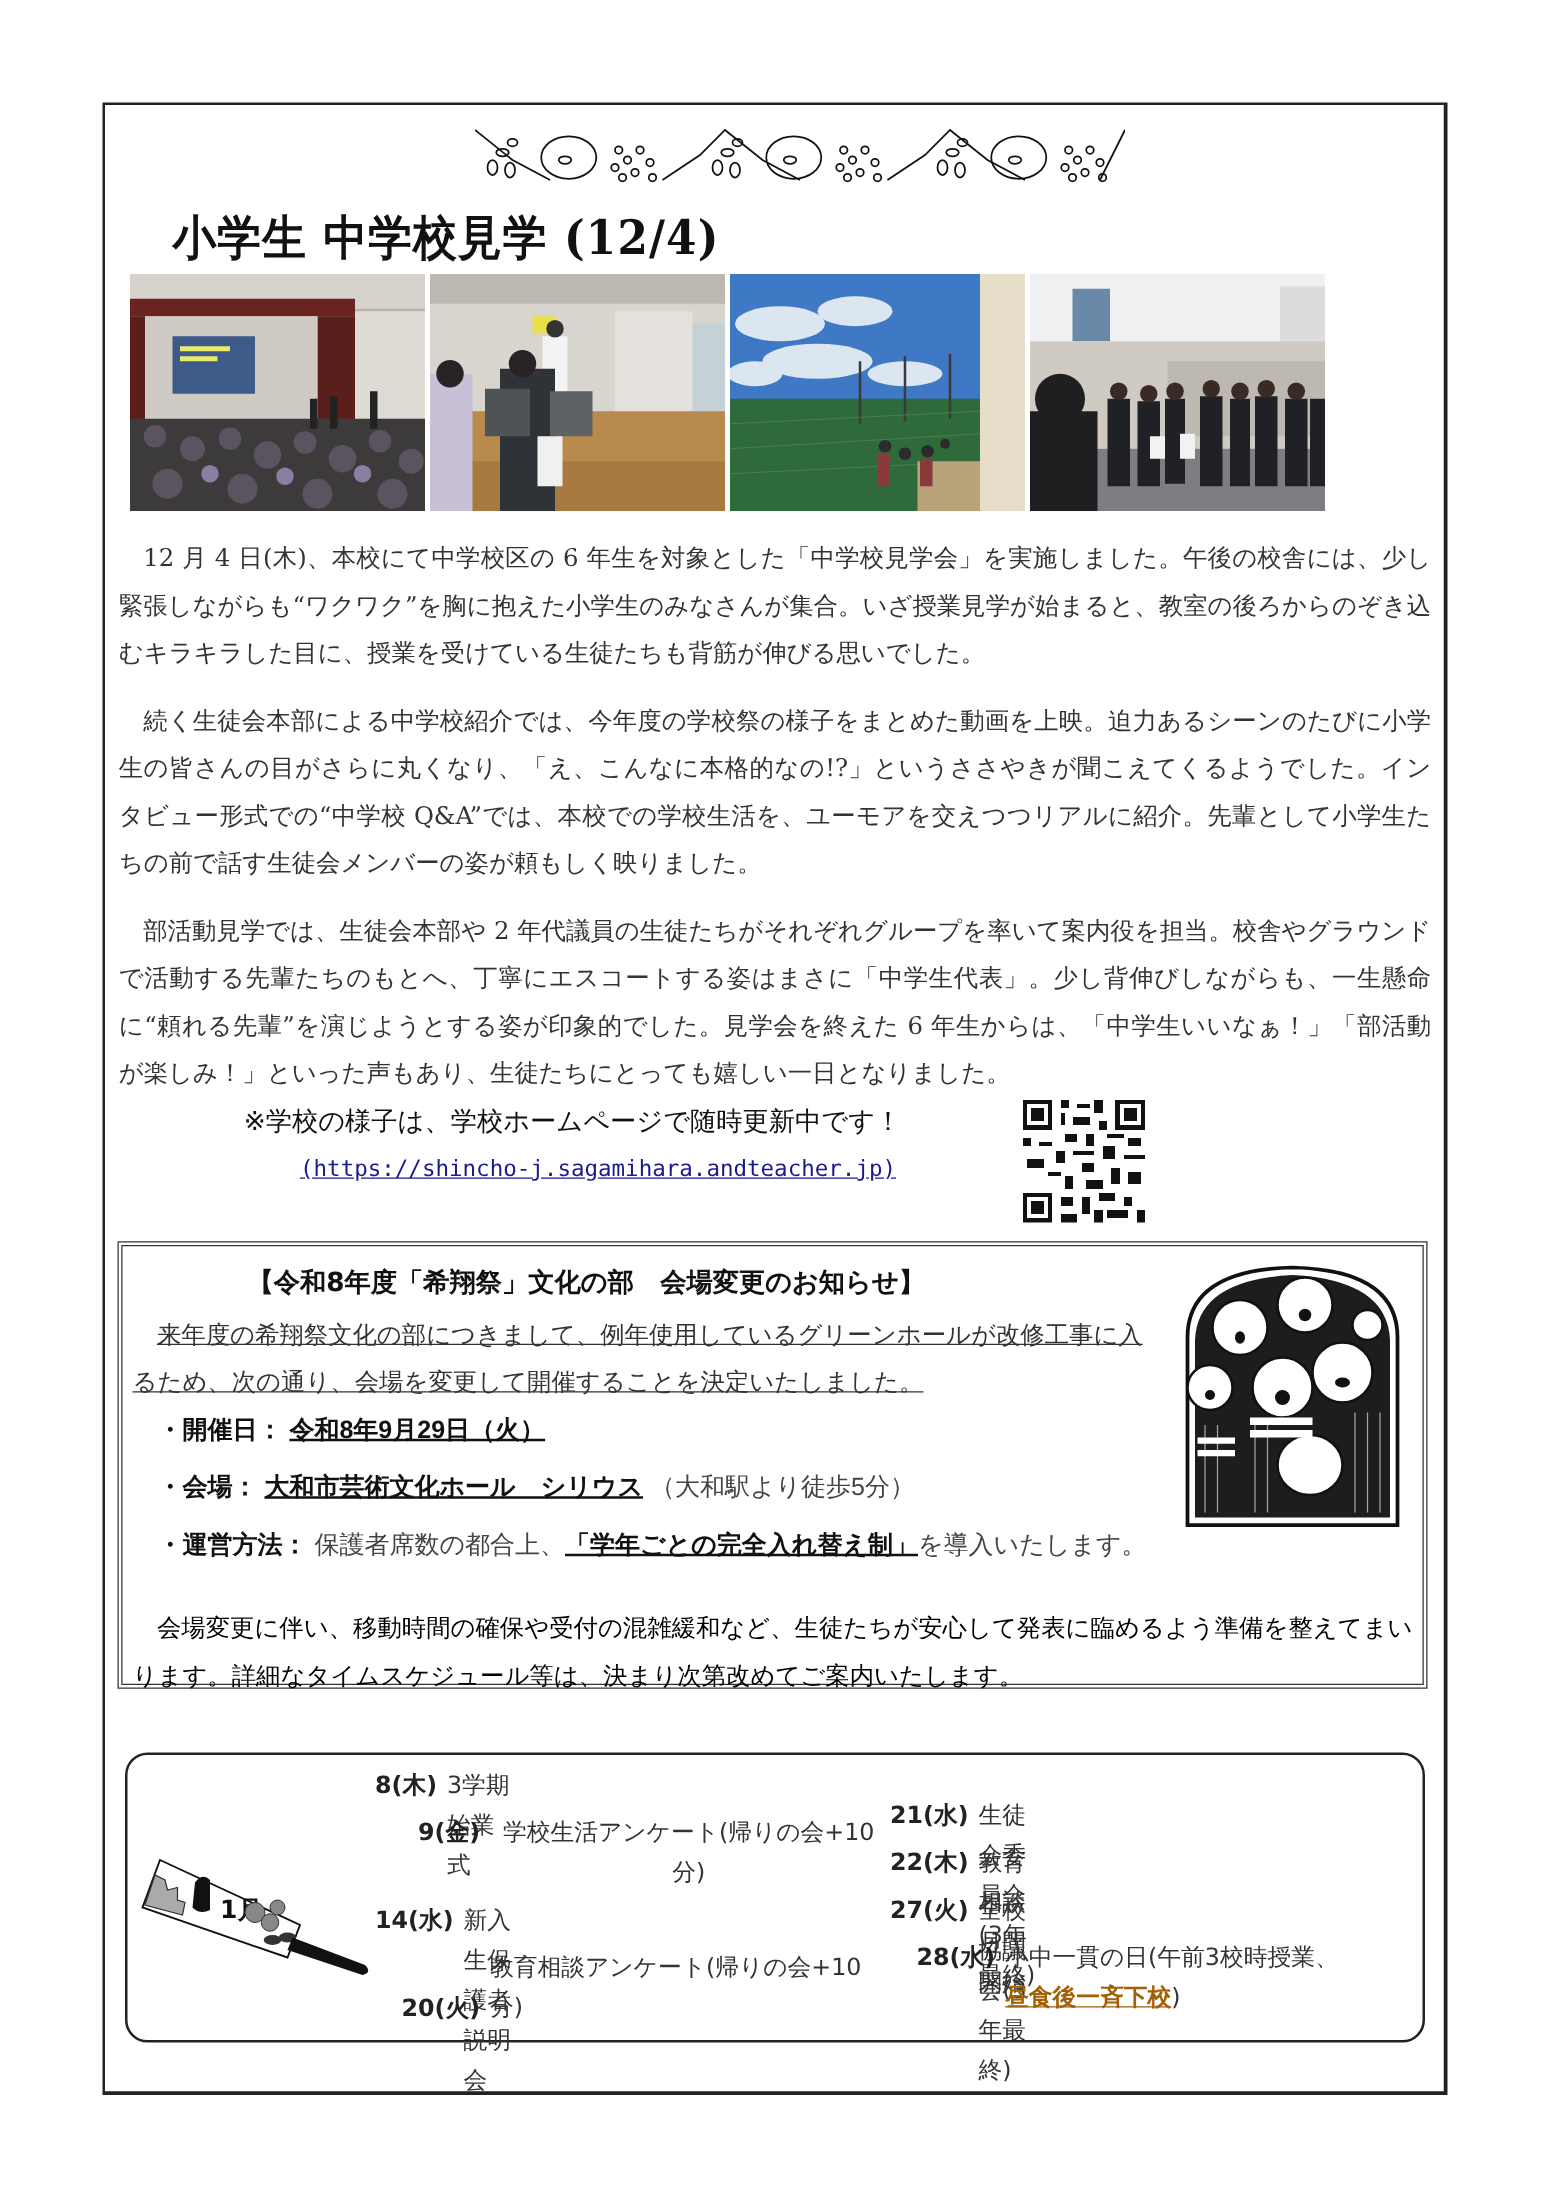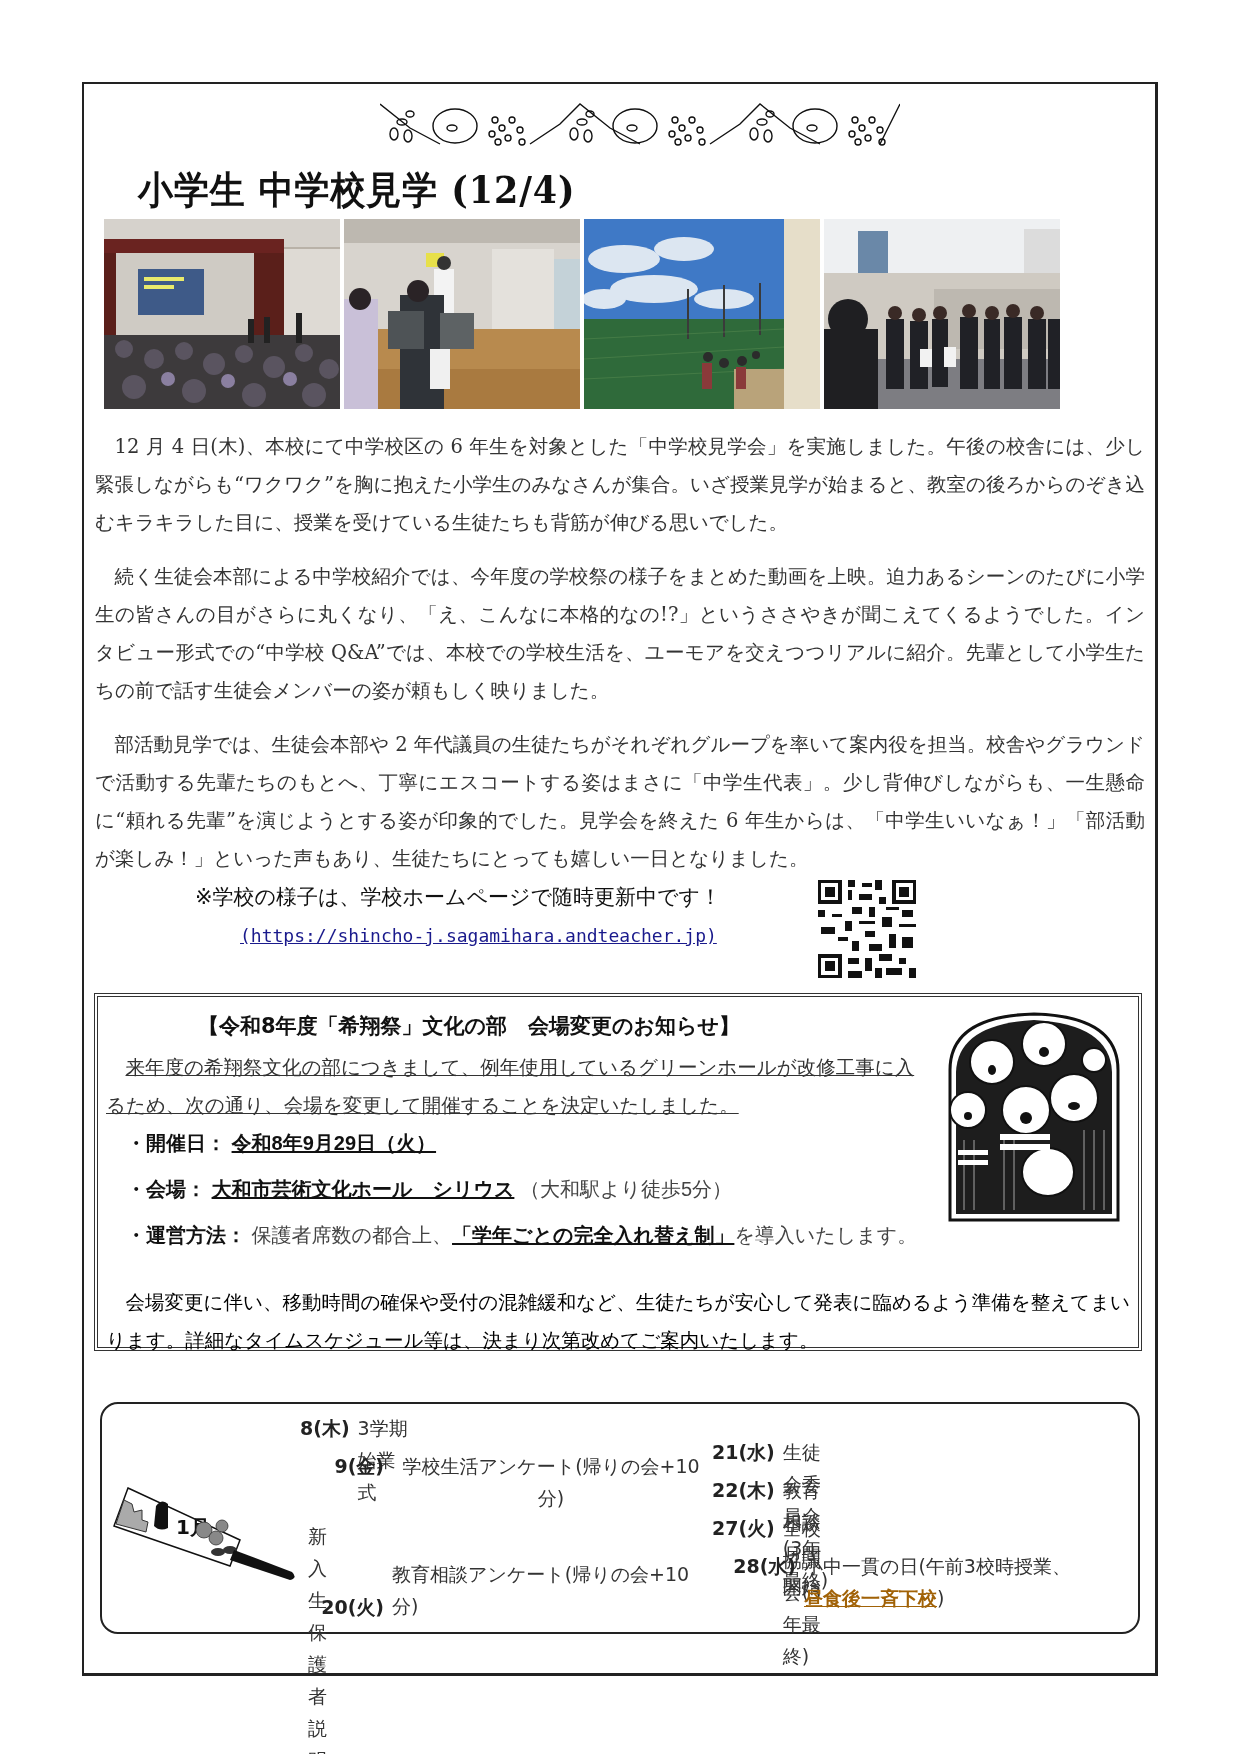--- a/index.html
+++ b/index.html
@@ -308,20 +308,21 @@
 <div class="sched-col">
   <div class="sched-item" style="left:300px;top:1412px;">
     <span class="sched-date" style="width:84px;line-height:32px;">8(木)</span>
     <span class="sched-text">3学期始業式</span>
   </div>
   <div class="sched-item" style="left:300px;top:1450px;width:410px;">
     <span class="sched-date" style="width:84px;line-height:32px;flex:none;">9(金)</span>
     <span class="sched-text" style="width:318px;text-align:center;">学校生活アンケート(帰りの会+10分)</span>
   </div>
   <div class="sched-item" style="left:300px;top:1520px;">
+    <span class="sched-date" style="width:84px;line-height:32px;">14(水)</span>
     <span class="sched-text">新入生保護者説明会</span>
   </div>
   <div class="sched-item" style="left:300px;top:1558px;width:410px;">
     <span class="sched-date" style="width:84px;line-height:32px;flex:none;margin-top:33px;">20(火)</span>
     <span class="sched-text" style="width:318px;">教育相談アンケート(帰りの会+10分)</span>
   </div>
 </div>
 
 <div class="sched-col">
   <div class="sched-item" style="left:712px;top:1436px;">

